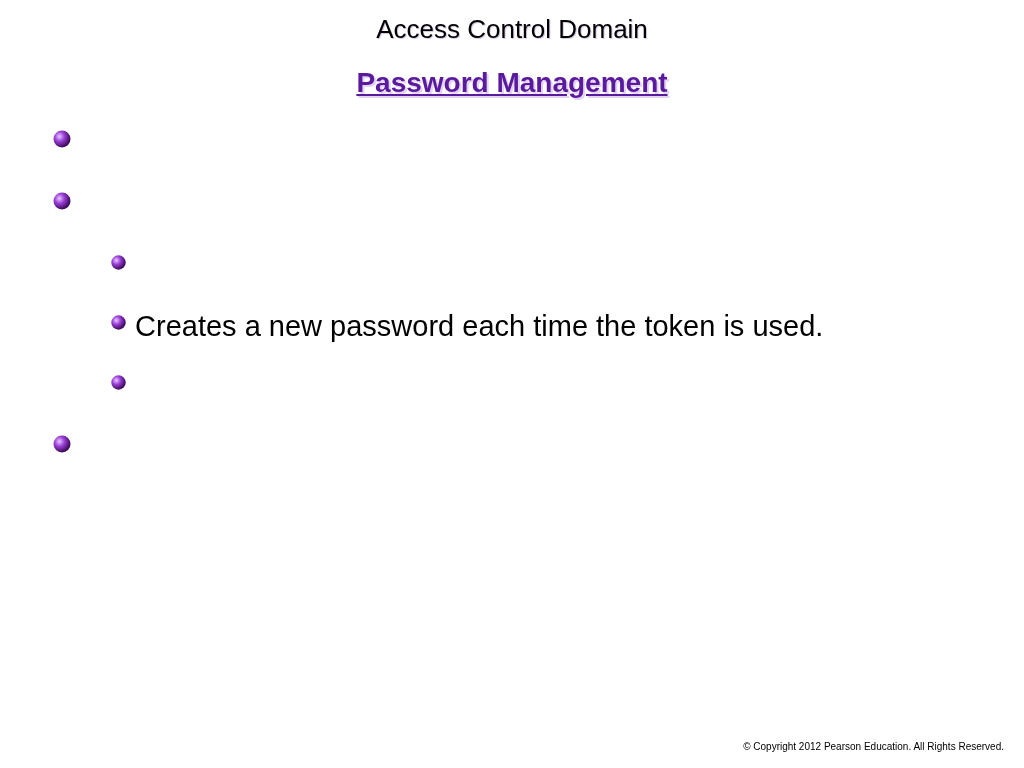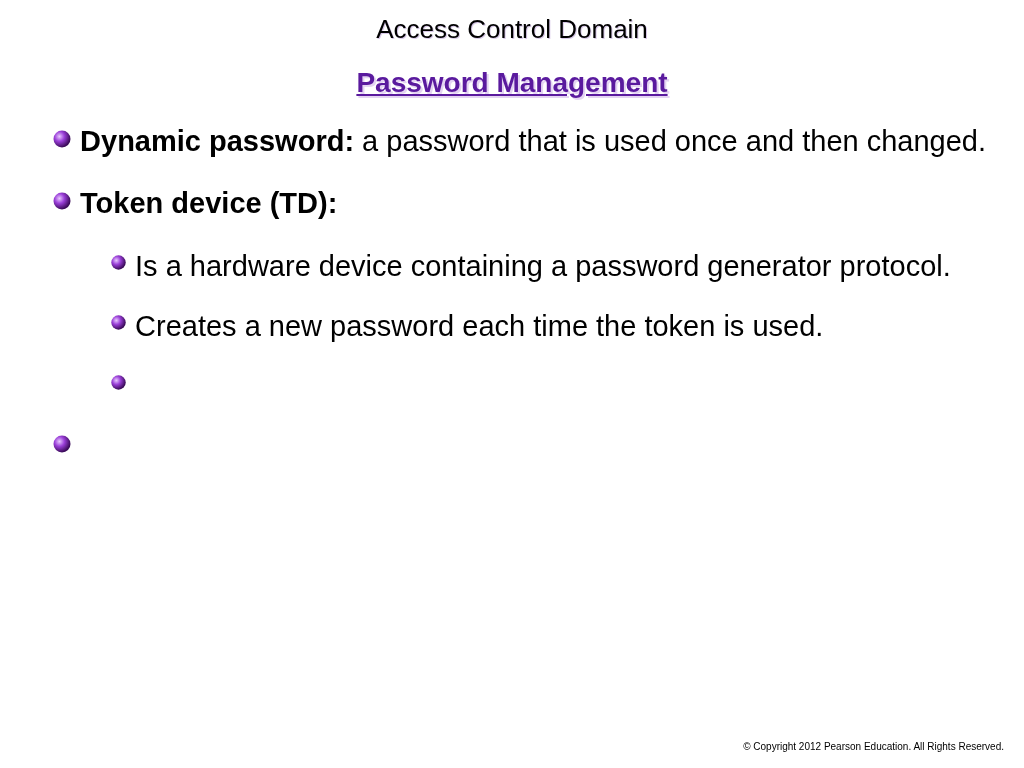--- a/index.html
+++ b/index.html
@@ -91,43 +91,40 @@
             <defs>
               <radialGradient id="g1" cx="35%" cy="35%" r="65%">
                 <stop offset="0%" stop-color="#e8c8ff"></stop>
                 <stop offset="45%" stop-color="#9a3fd8"></stop>
                 <stop offset="100%" stop-color="#3a0a58"></stop>
               </radialGradient>
             </defs>
             <circle cx="10" cy="10" r="8.5" fill="url(#g1)"></circle>
           </svg>
         </span>
-        <span class="txt"><span class="bold">Dynamic password:</span><span> a password that is used once and then changed.</span></span>
       </div>
     </div>
 
     <div class="item-l1">
       <div class="row">
         <span class="bullet">
           <svg width="20" height="20" viewBox="0 0 20 20">
             <circle cx="10" cy="10" r="8.5" fill="url(#g1)"></circle>
           </svg>
         </span>
-        <span class="txt"><span class="bold">Token device (TD):</span></span>
       </div>
     </div>
 
     <div class="item-l2">
       <div class="row">
         <span class="bullet">
           <svg width="17" height="17" viewBox="0 0 20 20">
             <circle cx="10" cy="10" r="8.5" fill="url(#g1)"></circle>
           </svg>
         </span>
-        <span class="txt">Is a hardware device containing a password generator protocol.</span>
       </div>
     </div>
 
     <div class="item-l2">
       <div class="row">
         <span class="bullet">
           <svg width="17" height="17" viewBox="0 0 20 20">
             <circle cx="10" cy="10" r="8.5" fill="url(#g1)"></circle>
           </svg>
         </span>

